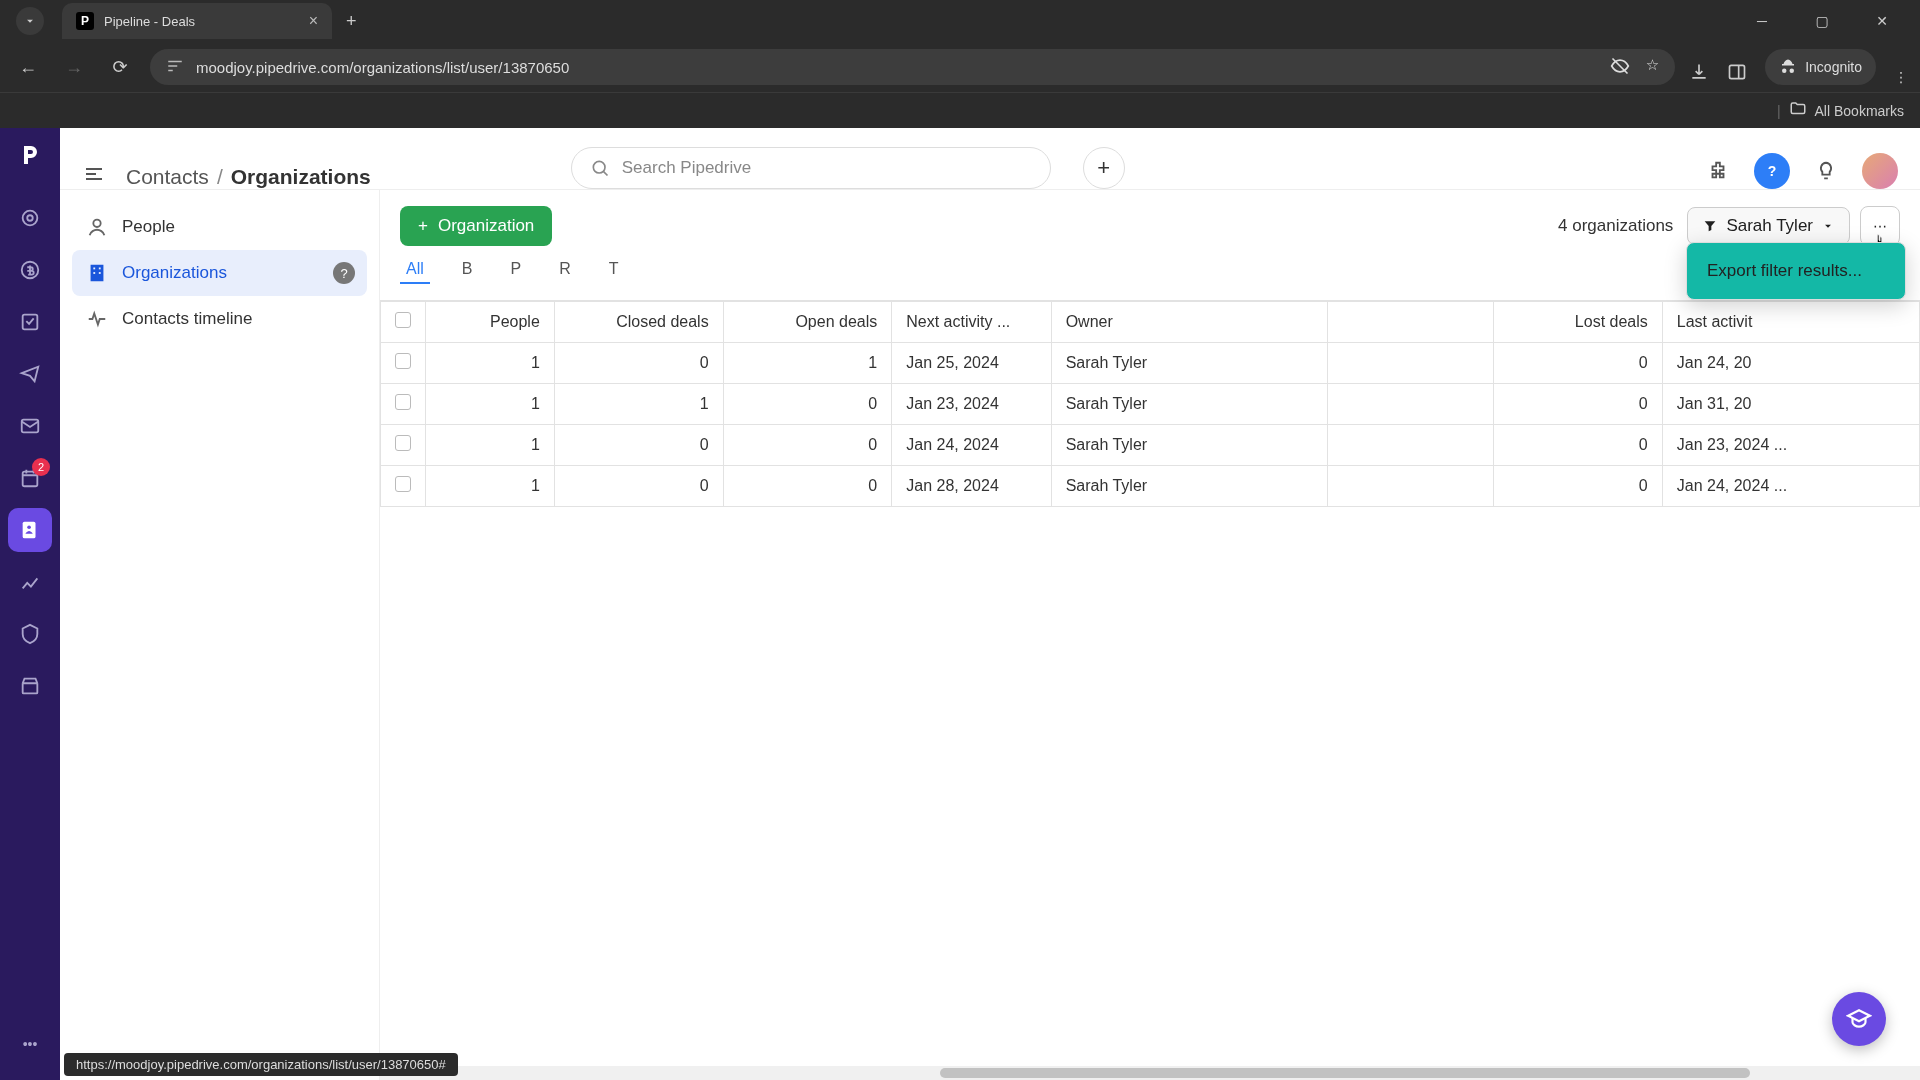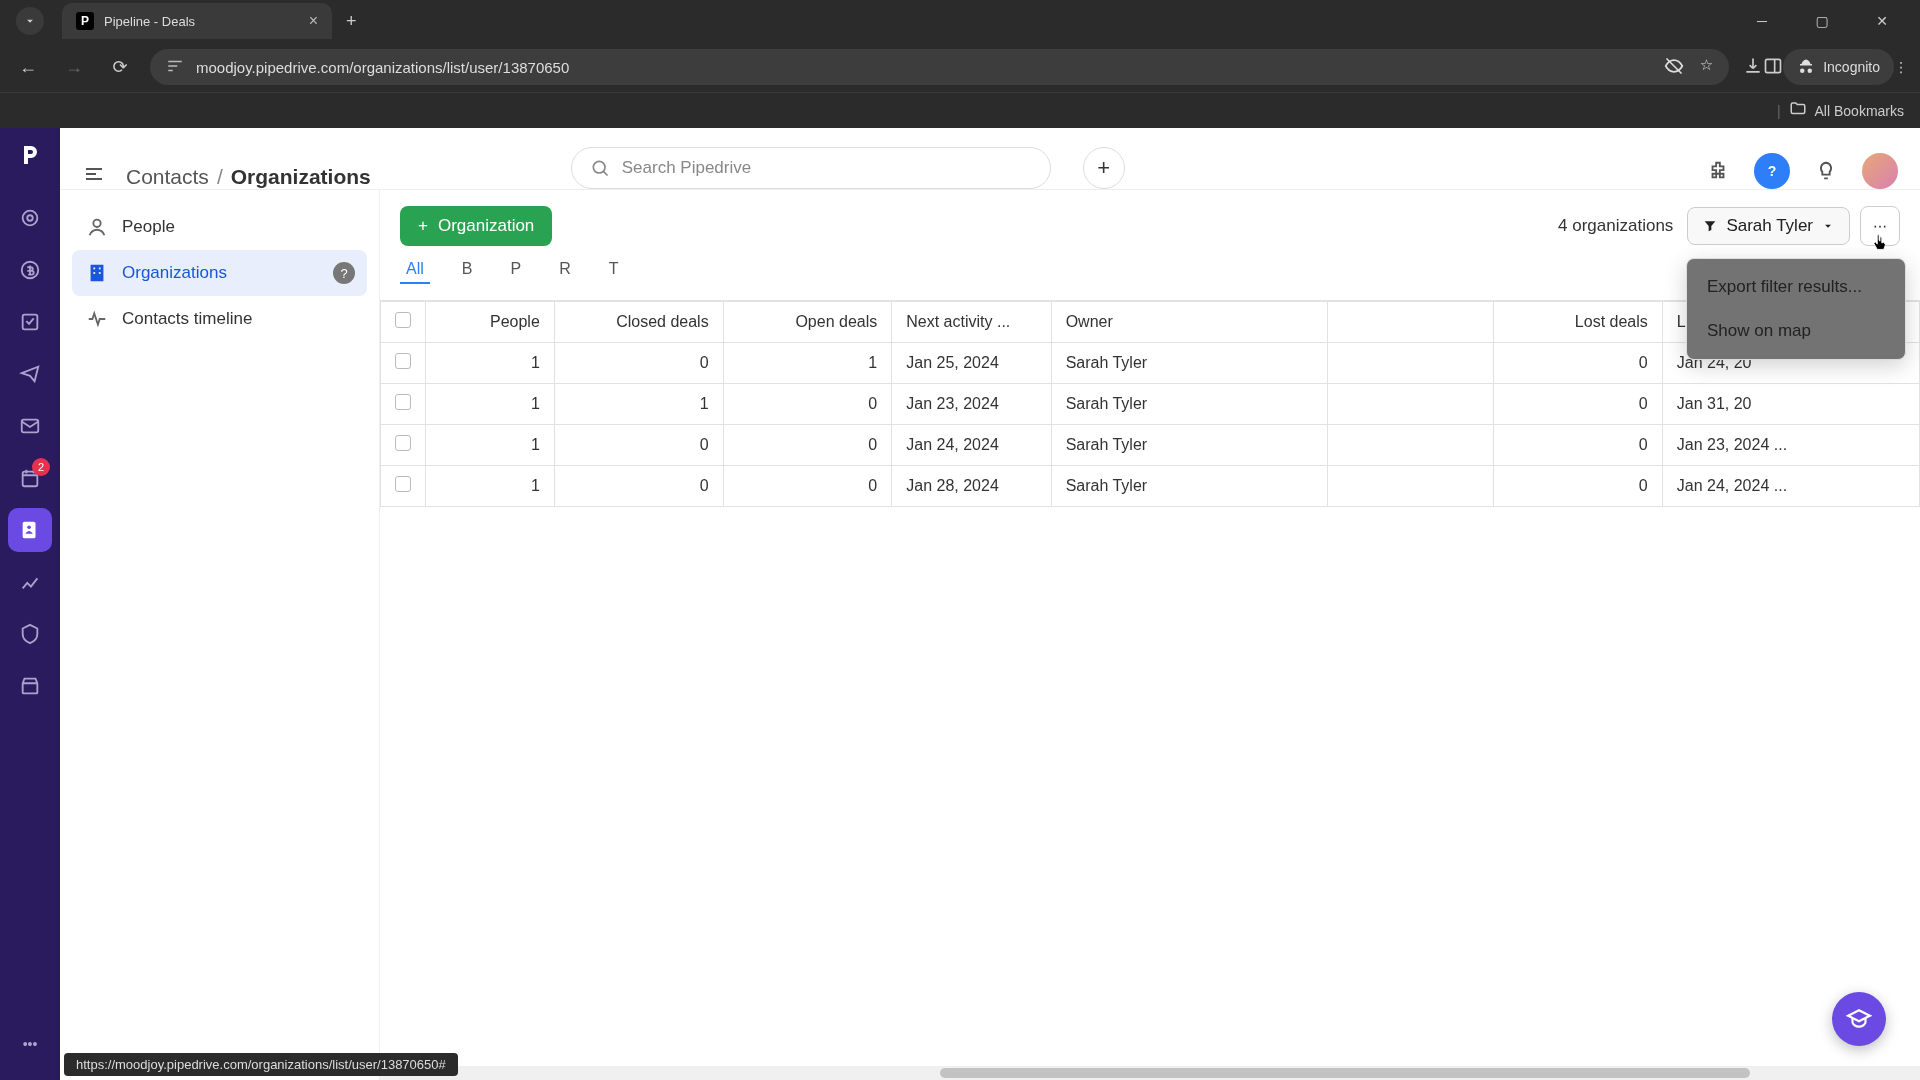--- a/index.html
+++ b/index.html
@@ -14,21 +14,21 @@
 .tab .close { margin-left: auto; color: #bbb; font-size: 16px; }
 .new-tab { color: #ccc; font-size: 18px; margin-left: 14px; }
 .window-controls { margin-left: auto; display: flex; gap: 24px; padding-right: 14px; color: #ccc; font-size: 14px; }
 .window-controls span { width: 36px; text-align: center; }
 .addrbar { height: 50px; display: flex; align-items: center; padding: 0 12px; gap: 14px; color: #ccc; }
 .nav-btn { width: 32px; text-align: center; font-size: 18px; }
 .disabled-nav { color: #666; }
 .address-field { flex: 1; background: #3d3d3d; border-radius: 20px; height: 36px; display: flex; align-items: center; padding: 0 16px; gap: 12px; color: #ddd; font-size: 15px; }
 .addr-icon { color: #bbb; }
 .addr-right-icons { margin-left: auto; display: flex; gap: 16px; }
-.toolbar-icons { display: flex; align-items: center; }
+.toolbar-icons { display: flex; gap: 18px; align-items: flex-end; }
 .incognito-chip { background: #3d3d3d; border-radius: 20px; height: 36px; display: flex; align-items: center; padding: 0 14px; gap: 8px; color: #ddd; font-size: 14px; }
 .bookmarks-bar { height: 36px; display: flex; align-items: center; justify-content: flex-end; padding-right: 16px; color: #ccc; font-size: 14px; gap: 8px; border-top: 1px solid #3a3a3a; }
 
 
 .app { display: flex; height: calc(1080px - 128px); }
 .navrail { width: 60px; background: #2a1a5e; display: flex; flex-direction: column; align-items: center; padding-top: 12px; gap: 8px; position: relative; }
 .rail-logo { width: 30px; height: 30px; display: flex; align-items: center; justify-content: center; color: #fff; font-size: 22px; font-weight: 700; margin-bottom: 18px; }
 .rail-item { width: 44px; height: 44px; display: flex; align-items: center; justify-content: center; color: #aaa4cc; border-radius: 10px; position: relative; }
 .rail-item.active { background: #6a4ae2; color: #fff; }
 .rail-item svg { width: 22px; height: 22px; }
@@ -72,21 +72,21 @@
 .table-wrap { flex: 1; overflow: hidden; border-top: 1px solid #e2e2e2; }
 table { border-collapse: collapse; width: 100%; font-size: 16px; }
 th, td { border: 1px solid #e2e2e2; padding: 10px 14px; text-align: left; white-space: nowrap; }
 th { background: #fff; font-weight: 500; color: #333; }
 td { color: #333; }
 .num { text-align: right; }
 .chk { width: 40px; text-align: center; }
 .chk-box { width: 16px; height: 16px; border: 1.5px solid #bbb; border-radius: 3px; display: inline-block; }
 
 
-.dropdown { position: absolute; top: 68px; right: 14px; background: #737373; border: 1px solid #ddd; border-radius: 8px; box-shadow: 0 6px 22px rgba(0,0,0,0.18); padding: 6px 0; min-width: 220px; z-index: 50; }
+.dropdown { position: absolute; top: 52px; right: 14px; background: #14b8a6; border: 1px solid #ddd; border-radius: 8px; box-shadow: 0 6px 22px rgba(0,0,0,0.18); padding: 6px 0; min-width: 220px; z-index: 50; }
 .dd-item { padding: 12px 20px; font-size: 17px; color: #222; }
 
 
 .float-help { position: absolute; bottom: 34px; right: 34px; width: 54px; height: 54px; border-radius: 50%; background: #6a4ae2; color: #fff; display: flex; align-items: center; justify-content: center; box-shadow: 0 4px 14px rgba(0,0,0,0.25); }
 .float-help svg { width: 26px; height: 26px; }
 
 
 .status-link { position: absolute; bottom: 4px; left: 4px; background: #2b2b2b; color: #ddd; font-size: 13px; padding: 4px 12px; border-radius: 4px; z-index: 40; }
 
 
@@ -327,21 +327,20 @@
             <span>⋯</span>
             <span class="cursor-hand">
               <svg viewBox="0 0 24 24" width="22" height="22" fill="#000" stroke="#fff" stroke-width="1">
                   <path d="M9 3v10l-2-2-2 1 4 7h7l2-5-2-3-2 1V6l-2-1v5l-1-1V3L9 3z"></path>
                 </svg>
             </span>
           </div>
 
           <div class="dropdown">
             <div class="dd-item">Export filter results...</div>
-            <div class="dd-item">Show on map</div>
           </div>
         </div>
 
         <div class="letter-tabs">
           <span class="lt active">All</span>
           <span class="lt">B</span>
           <span class="lt">P</span>
           <span class="lt">R</span>
           <span class="lt">T</span>
         </div>

